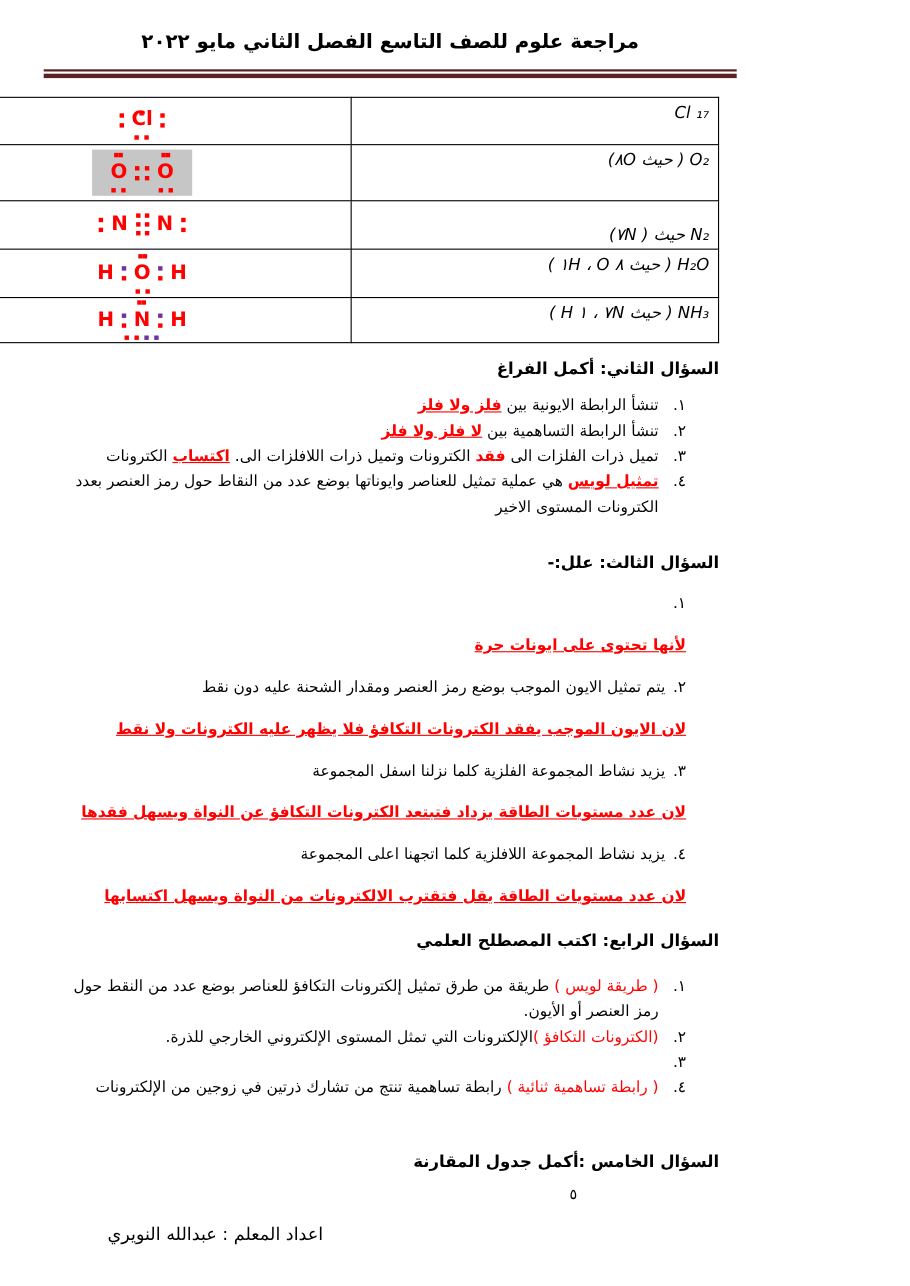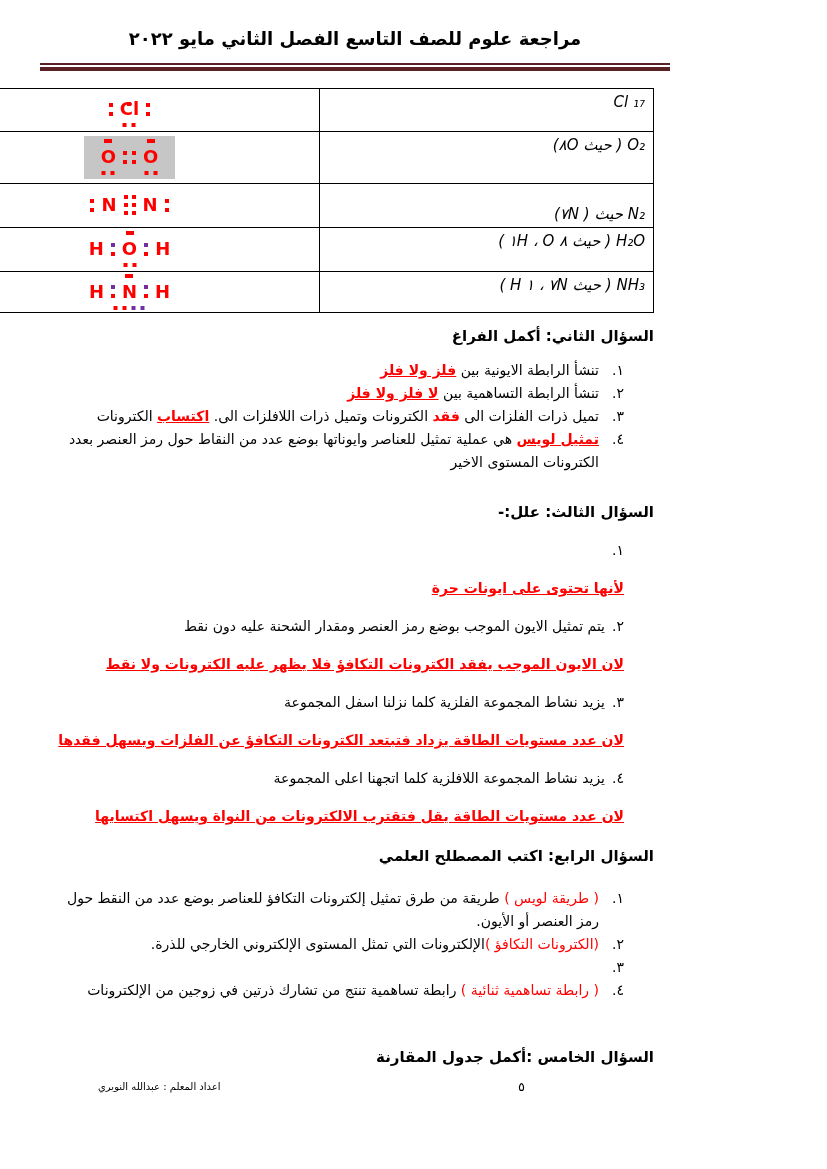--- a/index.html
+++ b/index.html
@@ -54,21 +54,21 @@
   .li { display:flex; gap:7px; line-height:23px; font-size:14px; }
   .li .num { flex:0 0 auto; min-width:18px; }
   .red  { color:#ff0000; font-weight:bold; }
   .redu { color:#ff0000; font-weight:bold; text-decoration:underline; }
   .term { color:#ff0000; }
   .qa-q { display:flex; gap:7px; line-height:22px; font-size:14px; margin:16px 30px 0 0; }
   .qa-a { color:#ff0000; font-weight:bold; text-decoration:underline; line-height:22px;
           font-size:14px; margin:16px 30px 0 0; }
   
   .pageno { position:absolute; left:518px; top:1079px; font-size:13px; }
-  .credit { position:absolute; left:98px; top:1081px; font-size:10px; }
+  .credit { position:absolute; left:98px; top:1112px; font-size:16px; }
 </style>
 </head>
 <body>
 
 <div class="page">
 
   <h1 class="doc-title">مراجعة علوم للصف التاسع الفصل الثاني مايو ٢٠٢٢</h1>
   <div class="rule-wrap">
     <div class="rule-thin"></div>
     <div class="rule-thick"></div>
@@ -203,21 +203,21 @@
     <div class="qa-a">لأنها تحتوى على ايونات حرة</div>
     <div class="qa-q">
       <span class="num">٢.</span>
       <span>يتم تمثيل الايون الموجب بوضع رمز العنصر ومقدار الشحنة عليه دون نقط</span>
     </div>
     <div class="qa-a">لان الايون الموجب يفقد الكترونات التكافؤ فلا يظهر عليه الكترونات ولا نقط</div>
     <div class="qa-q">
       <span class="num">٣.</span>
       <span>يزيد نشاط المجموعة الفلزية كلما نزلنا اسفل المجموعة</span>
     </div>
-    <div class="qa-a">لان عدد مستويات الطاقة يزداد فتبتعد الكترونات التكافؤ عن الفلزات ويسهل فقدها</div>
+    <div class="qa-a">لان عدد مستويات الطاقة يزداد فتبتعد الكترونات التكافؤ عن النواة ويسهل فقدها</div>
     <div class="qa-q">
       <span class="num">٤.</span>
       <span>يزيد نشاط المجموعة اللافلزية كلما اتجهنا اعلى المجموعة</span>
     </div>
     <div class="qa-a">لان عدد مستويات الطاقة يقل فتقترب الالكترونات من النواة ويسهل اكتسابها</div>
   </div>
 
   <p class="q-heading qh-4">السؤال الرابع: اكتب المصطلح العلمي</p>
   <div class="list" style="margin-top:20px">
     <div class="li">

